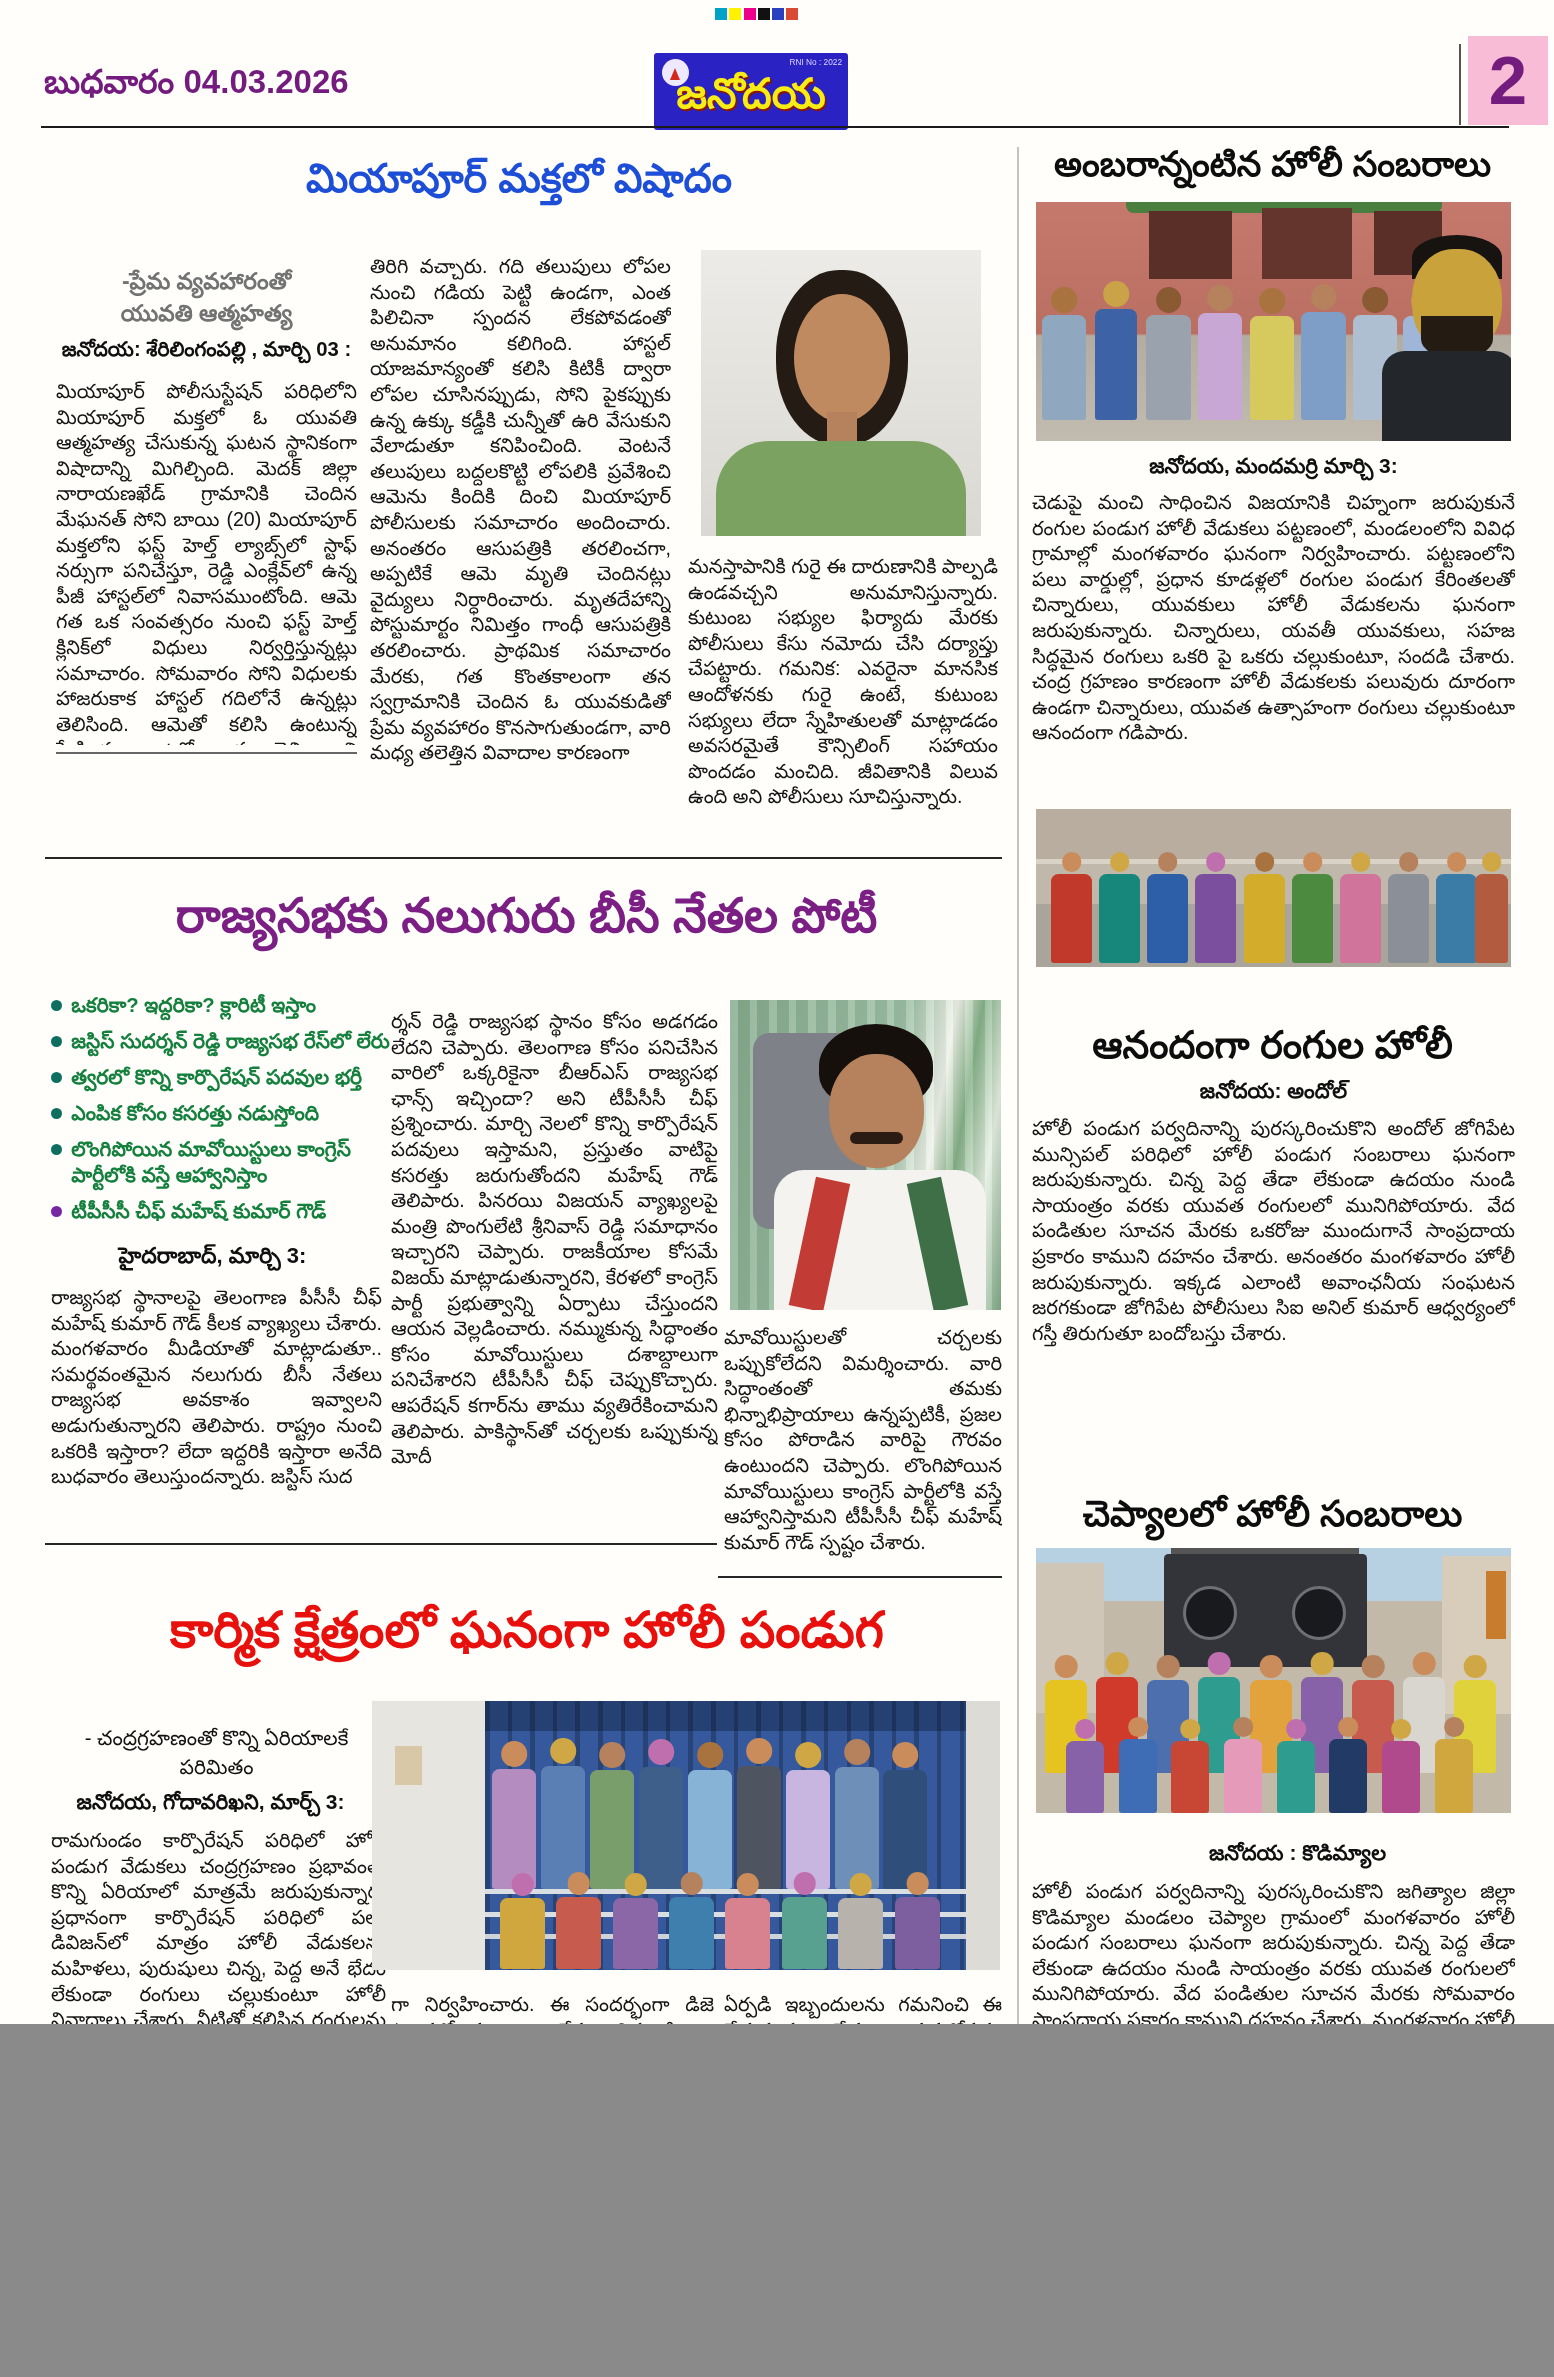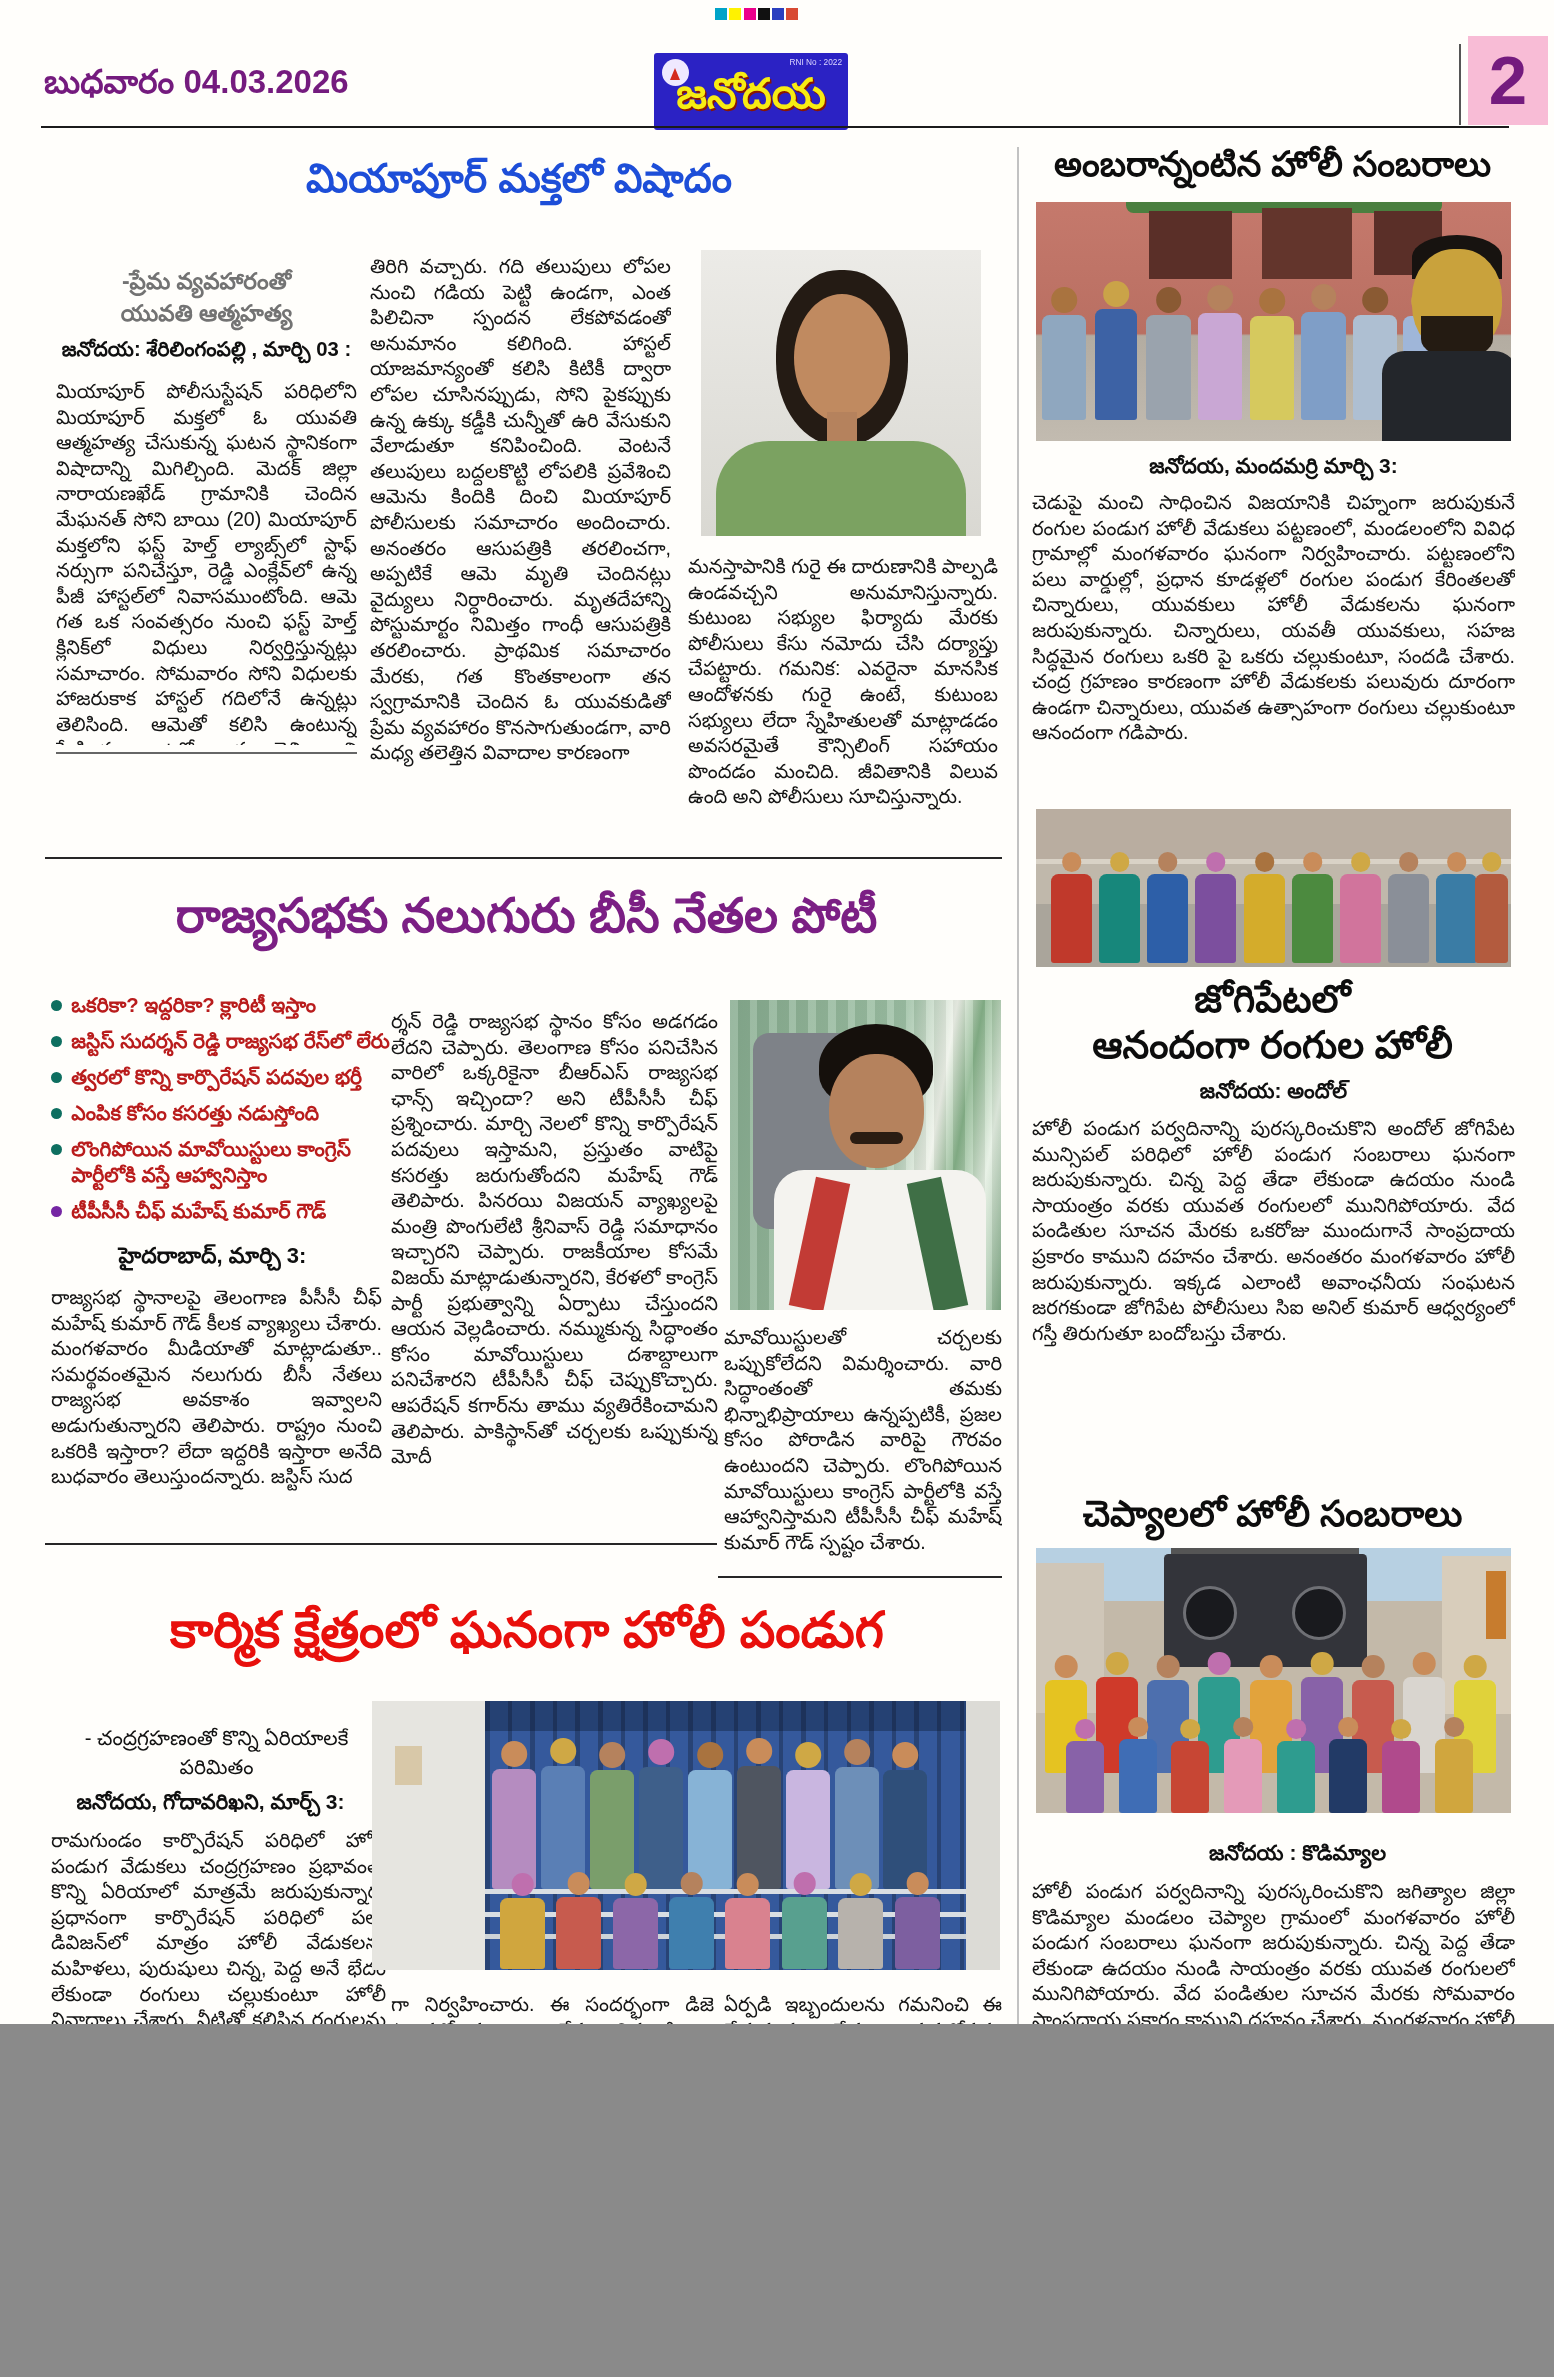--- a/index.html
+++ b/index.html
@@ -9,21 +9,21 @@
   .body-text{font-size:19.6px;line-height:25.6px;text-align:justify;color:#141414;}
   .dateline{font-weight:bold;text-align:center;color:#101010;}
   .headline{font-weight:bold;text-align:center;letter-spacing:0;}
   .rule{position:absolute;background:#262626;}
   .photo{position:absolute;overflow:hidden;background:#ccc;}
   .pp{position:absolute;border-radius:7.5px 7.5px 3px 3px;background:var(--s,#777);}
   .pp::before{content:"";position:absolute;left:50%;transform:translateX(-50%);
       width:var(--h,22.6px);height:var(--h,22.6px);border-radius:50%;
       background:var(--f,#b5825d);top:calc(-1 * var(--h,22.6px) - 2.3px);}
   .bullet-item{display:flex;align-items:flex-start;margin-bottom:10.5px;
-      font-size:20.3px;font-weight:bold;line-height:25.6px;color:#b91c1c;}
+      font-size:20.3px;font-weight:bold;line-height:25.6px;color:#15803d;}
   .bullet-item .dot{width:11.3px;height:11.3px;border-radius:50%;background:#0e6f60;
       display:inline-block;margin:6.8px 9px 0 0;flex:none;}
   .bullet-item:last-child .dot{background:#7526a3;}
   .bar{position:absolute;width:19.6px;height:57px;top:2336px;}
   .ellipse{position:absolute;width:54px;height:57px;top:2336px;border-radius:50%;
       background:radial-gradient(circle at 38% 38%, #d2cfcb, #a9a5a1);}
   .sq{position:absolute;width:12px;height:12px;top:7.5px;}
 </style>
 </head>
 <body>
@@ -201,21 +201,20 @@
     <i class="pp" style="left:111px;top:65px;width:41px;height:89px;--s:#2d5fa8;--f:#b5825d;--h:19.6px;"></i>
     <i class="pp" style="left:159px;top:65px;width:41px;height:89px;--s:#7c4f9e;--f:#bf6fae;--h:19.6px;"></i>
     <i class="pp" style="left:208px;top:65px;width:41px;height:89px;--s:#d4ac2b;--f:#a9733f;--h:19.6px;"></i>
     <i class="pp" style="left:256px;top:65px;width:41px;height:89px;--s:#4c8a3f;--f:#c98c5a;--h:19.6px;"></i>
     <i class="pp" style="left:304px;top:65px;width:41px;height:89px;--s:#d1749c;--f:#cfa845;--h:19.6px;"></i>
     <i class="pp" style="left:352px;top:65px;width:41px;height:89px;--s:#8a8f98;--f:#b5825d;--h:19.6px;"></i>
     <i class="pp" style="left:400px;top:65px;width:41px;height:89px;--s:#3a7ca5;--f:#c98c5a;--h:19.6px;"></i>
     <i class="pp" style="left:439px;top:65px;width:33px;height:89px;--s:#b35b3e;--f:#cfa845;--h:19.6px;"></i>
   </div>
 
-  <div class="abs headline" style="left:1029px;top:978px;width:487px;font-size:38px;color:#0d0d0d;">జోగిపేటలో</div>
   <div class="abs headline" style="left:1029px;top:1024px;width:487px;font-size:38px;color:#0d0d0d;">ఆనందంగా రంగుల హోలీ</div>
   <div class="abs dateline" style="left:1036px;top:1079px;width:475px;font-size:21px;">జనోదయ: అందోల్</div>
   <div class="abs body-text" style="left:1032px;top:1116px;width:483px;height:256px;overflow:hidden;">హోలీ పండుగ పర్వదినాన్ని పురస్కరించుకొని అందోల్ జోగిపేట మున్సిపల్ పరిధిలో హోలీ పండుగ సంబరాలు ఘనంగా జరుపుకున్నారు. చిన్న పెద్ద తేడా లేకుండా ఉదయం నుండి సాయంత్రం వరకు యువత రంగులలో మునిగిపోయారు. వేద పండితుల సూచన మేరకు ఒకరోజు ముందుగానే సాంప్రదాయ ప్రకారం కాముని దహనం చేశారు. అనంతరం మంగళవారం హోలీ జరుపుకున్నారు. ఇక్కడ ఎలాంటి అవాంఛనీయ సంఘటన జరగకుండా జోగిపేట పోలీసులు సిఐ అనిల్ కుమార్ ఆధ్వర్యంలో గస్తీ తిరుగుతూ బందోబస్తు చేశారు.</div>
 
   <div class="abs headline" style="left:1029px;top:1493px;width:487px;font-size:36px;color:#0d0d0d;">చెప్యాలలో హోలీ సంబరాలు</div>
 
   <div class="photo" style="left:1036px;top:1548px;width:475px;height:265px;background:#c3b9a9;">
     <div class="abs" style="left:0;top:0;width:475px;height:53px;background:#b7d0e2;"></div>
     <div class="abs" style="left:0;top:15px;width:68px;height:150px;background:#cfc6b8;"></div>
     <div class="abs" style="left:406px;top:7.5px;width:69px;height:158px;background:#d8cdbb;"></div>

